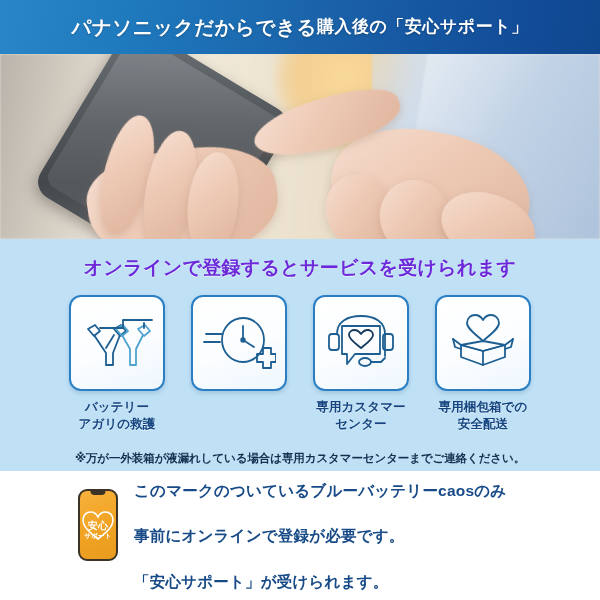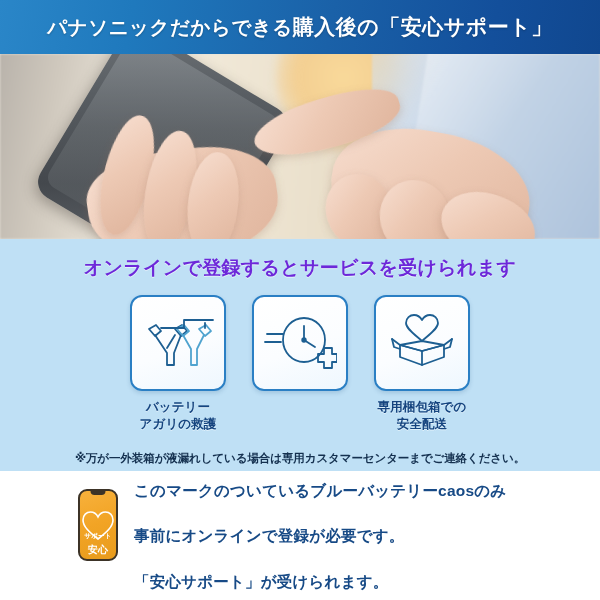--- a/index.html
+++ b/index.html
@@ -34,21 +34,21 @@
   }
   .header-line {
     color: #ffffff;
     font-weight: bold;
     letter-spacing: 0.5px;
     line-height: 1.28;
     text-shadow: 0 1px 2px rgba(0,0,0,0.25);
     white-space: nowrap;
   }
   .header-line.l1 { font-size: 19.5px; }
-  .header-line.l2 { font-size: 21px; }
+  .header-line.l2 { font-size: 17px; }
 
   
   .photo {
     position: relative;
     height: 185px;
     overflow: hidden;
     background: #e8e2d8;
   }
   .ph-wall {
     position: absolute;
@@ -247,21 +247,21 @@
   }
   .badge-inner svg { display: block; }
   .badge-t1, .badge-t2 {
     position: absolute;
     left: 0; right: 0;
     text-align: center;
     color: #ffffff;
     font-weight: bold;
     letter-spacing: 0.2px;
   }
-  .badge-t1 { top: 28px; font-size: 10px; margin-top: 24px; }
+  .badge-t1 { top: 28px; font-size: 10px; }
   .badge-t2 { top: 41px; font-size: 6.5px; }
   .footer-text {
     margin-left: 16px;
     color: #174a86;
   }
   .footer-line {
     font-size: 15.5px;
     font-weight: bold;
     line-height: 1.52;
     letter-spacing: 0.2px;
@@ -331,20 +331,37 @@
               <path d="M41 26 L52 33"></path>
               <circle cx="41" cy="26" r="1.8" fill="#1d5f92"></circle>
               <path d="M4 20 L20 20"></path>
               <path d="M2 28 L18 28"></path>
               <path d="M55 40 L61 40 L61 34 L69 34 L69 40 L74 40 L74 48 L69 48 L69 54 L61 54 L61 48 L55 48 Z"></path>
             </svg>
           </span>
         </div>
       </div>
 
+      <div class="card">
+        <div class="card-box">
+          <span>
+            <svg width="72" height="62" viewBox="0 0 72 62" fill="none" stroke="#1d5f92" stroke-width="1.8" stroke-linecap="round" stroke-linejoin="round">
+              <path d="M12 22 C12 10 22 4 36 4 C50 4 60 10 60 22 L60 44"></path>
+              <rect x="4" y="22" width="10" height="16" rx="3"></rect>
+              <rect x="58" y="22" width="10" height="16" rx="3"></rect>
+              <path d="M17 14 L55 14 L55 42 L30 42 L22 52 L22 42 L17 42 Z"></path>
+              <path d="M36 36 C30 31 24 27 24 23 C24 19.5 27 18 29.5 18 C32 18 34.5 20 36 22 C37.5 20 40 18 42.5 18 C45 18 48 19.5 48 23 C48 27 42 31 36 36 Z" stroke="#143a5e"></path>
+              <ellipse cx="40" cy="50" rx="6" ry="4"></ellipse>
+              <path d="M46 50 L56 50 L60 46"></path>
+            </svg>
+          </span>
+        </div>
+        <div class="card-label">専用カスタマー
+センター</div>
+      </div>
 
       <div class="card">
         <div class="card-box">
           <span>
             <svg width="72" height="60" viewBox="0 0 72 60" fill="none" stroke="#1d5f92" stroke-width="1.8" stroke-linecap="round" stroke-linejoin="round">
               <path d="M36 28 C28 21 20 15.5 20 10 C20 5 24 2 28 2 C31.5 2 34.5 4.5 36 7 C37.5 4.5 40.5 2 44 2 C48 2 52 5 52 10 C52 15.5 44 21 36 28 Z"></path>
               <path d="M14 32 L36 28 L58 32 L36 38 Z"></path>
               <path d="M6 26 L14 32 L36 38 L58 32 L66 26"></path>
               <path d="M14 32 L14 44 L36 52 L58 44 L58 32"></path>
               <path d="M36 38 L36 52"></path>

